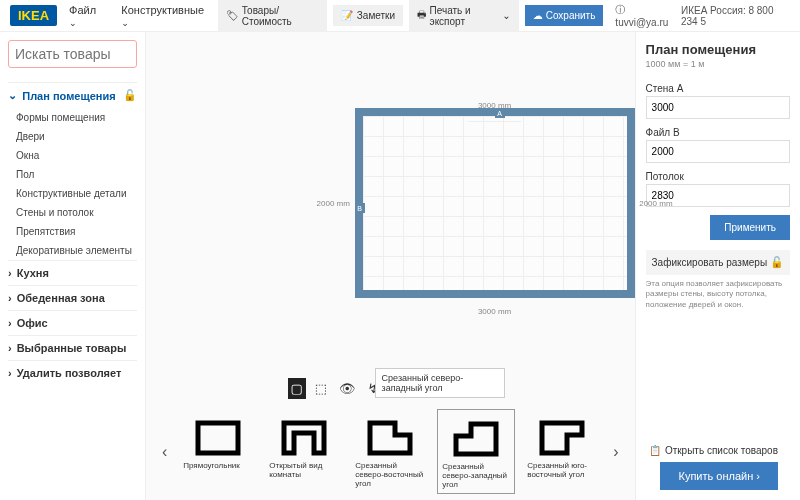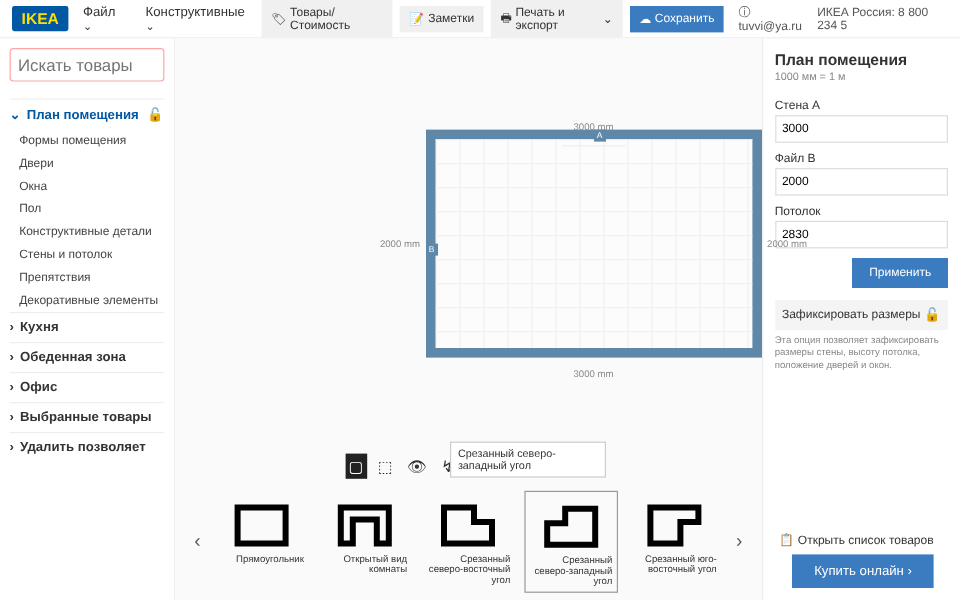--- a/index.html
+++ b/index.html
@@ -28,21 +28,21 @@
 .dim.top{top:-18px;left:50%;transform:translateX(-50%)}
 .dim.bot{bottom:-18px;left:50%;transform:translateX(-50%)}
 .dim.l{left:-38px;top:50%;transform:translateY(-50%)}
 .dim.r{right:-38px;top:50%;transform:translateY(-50%)}
 .wl{position:absolute;background:#5f87a8;color:#fff;font-size:7px;width:10px;height:10px;display:flex;align-items:center;justify-content:center}
 .tools{display:flex;gap:6px;justify-content:center;padding:4px;font-size:13px}
 .tool{padding:3px;cursor:pointer}
 .tool.act{background:#222;color:#fff}
 .tip{position:absolute;background:#fff;border:1px solid #ccc;padding:4px 6px;font-size:9px;right:130px;bottom:102px;max-width:130px}
 .shapes{display:flex;gap:8px;padding:6px 12px;align-items:center;justify-content:center}
-.shape{text-align:right;cursor:pointer;padding:4px;font-size:8px;width:78px}
+.shape{text-align:left;cursor:pointer;padding:4px;font-size:8px;width:78px}
 .shape.sel{border:1px solid #999}
 .shape svg{display:block;margin:0 auto 3px}
 .nav{font-size:16px;cursor:pointer;padding:0 4px;color:#555}
 .right{width:170px;padding:10px;border-left:1px solid #eee;font-size:10px}
 .right h3{font-size:13px;margin-bottom:2px}
 .scale{font-size:9px;color:#888;margin-bottom:14px}
 .fld{margin-bottom:8px}
 .fld label{display:block;font-size:10px;margin-bottom:2px}
 .fld input{width:100%;border:1px solid #ddd;padding:5px;font-size:10px}
 .apply{background:#3b7bbf;color:#fff;border:none;padding:7px 14px;font-size:10px;float:right;margin-bottom:10px;cursor:pointer}

